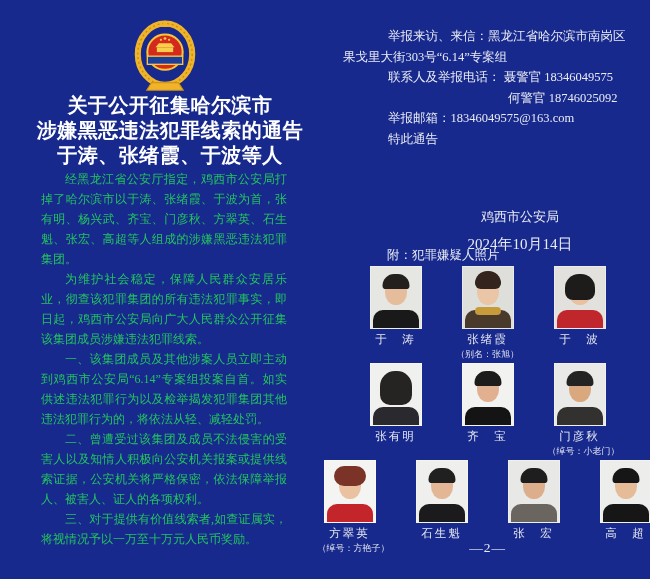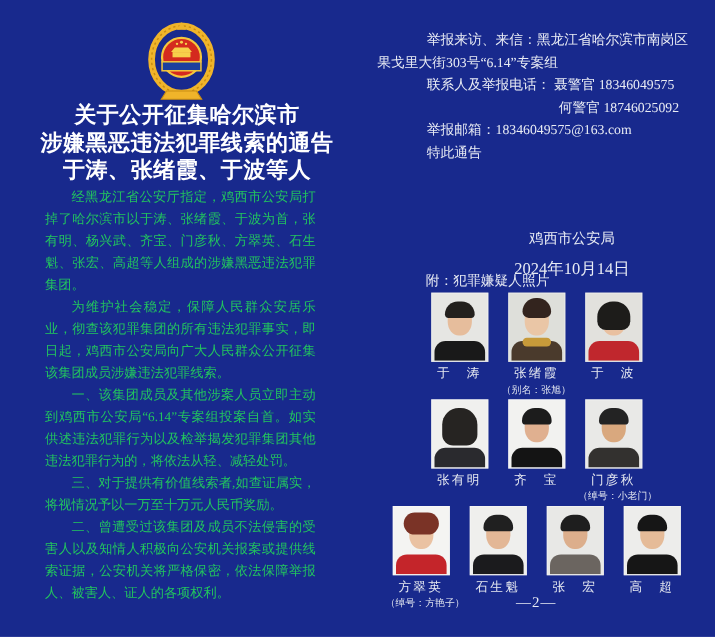--- a/index.html
+++ b/index.html
@@ -24,21 +24,21 @@
   .signature { position:absolute; left:430px; top:208px; width:180px; text-align:center;
                color:#e9ecf4; font-size:13px; }
   .sig-date { margin-top:9px; font-size:15px; }
   .attach { position:absolute; left:343px; top:247px; color:#e9ecf4; font-size:12.5px;margin-left:44px; }
   .pagenum { position:absolute; left:325px; top:540px; width:325px; text-align:center;
              color:#e9ecf4; font-size:13.5px; letter-spacing:1px; }
 
   
   .grid { position:absolute; left:325px; top:266px; width:325px;
           display:flex; flex-direction:column; align-items:center; }
-  .grow { display:flex; justify-content:center; gap:6px; margin-bottom:2px; }
+  .grow { display:flex; justify-content:center; gap:28px; margin-bottom:2px; }
   .card { width:64px; text-align:center; }
   .photo { position:relative; width:52px; height:63px; margin:0 auto; overflow:hidden;
            background:var(--pbg,#eee); border:1px solid rgba(255,255,255,0.35); }
   .head  { position:absolute; top:11px; left:50%; transform:translateX(-50%);
            width:22px; height:27px; background:var(--skin,#e6bd9c); border-radius:46%; }
   .hair  { position:absolute; top:7px; left:50%; transform:translateX(-50%);
            width:27px; height:15px; background:var(--hair,#222); border-radius:14px 14px 4px 4px; }
   .hair-updo .hair     { top:4px; width:26px; height:18px; border-radius:13px 13px 6px 6px; }
   .hair-bob .hair      { width:30px; height:26px; border-radius:14px 14px 8px 8px; }
   .hair-shoulder .hair { width:32px; height:34px; border-radius:15px 15px 10px 10px; }
@@ -76,22 +76,22 @@
   <h1 class="title">
     <div>关于公开征集哈尔滨市</div>
     <div>涉嫌黑恶违法犯罪线索的通告</div>
     <div>于涛、张绪霞、于波等人</div>
   </h1>
 
   <div class="paras">
     <p>经黑龙江省公安厅指定，鸡西市公安局打掉了哈尔滨市以于涛、张绪霞、于波为首，张有明、杨兴武、齐宝、门彦秋、方翠英、石生魁、张宏、高超等人组成的涉嫌黑恶违法犯罪集团。</p>
     <p>为维护社会稳定，保障人民群众安居乐业，彻查该犯罪集团的所有违法犯罪事实，即日起，鸡西市公安局向广大人民群众公开征集该集团成员涉嫌违法犯罪线索。</p>
     <p>一、该集团成员及其他涉案人员立即主动到鸡西市公安局“6.14”专案组投案自首。如实供述违法犯罪行为以及检举揭发犯罪集团其他违法犯罪行为的，将依法从轻、减轻处罚。</p>
+    <p>二、曾遭受过该集团及成员不法侵害的受害人以及知情人积极向公安机关报案或提供线索证据，公安机关将严格保密，依法保障举报人、被害人、证人的各项权利。</p>
     <p>三、对于提供有价值线索者,如查证属实，将视情况予以一万至十万元人民币奖励。</p>
-    <p>二、曾遭受过该集团及成员不法侵害的受害人以及知情人积极向公安机关报案或提供线索证据，公安机关将严格保密，依法保障举报人、被害人、证人的各项权利。</p>
   </div>
 
   <div class="report">
     <div class="rl-indent">举报来访、来信：黑龙江省哈尔滨市南岗区</div>
     <div>果戈里大街303号“6.14”专案组</div>
     <div class="rl-indent">联系人及举报电话：  聂警官  18346049575</div>
     <div class="rl-phone2">何警官  18746025092</div>
     <div class="rl-indent">举报邮箱：18346049575@163.com</div>
     <div class="rl-indent">特此通告</div>
   </div>

